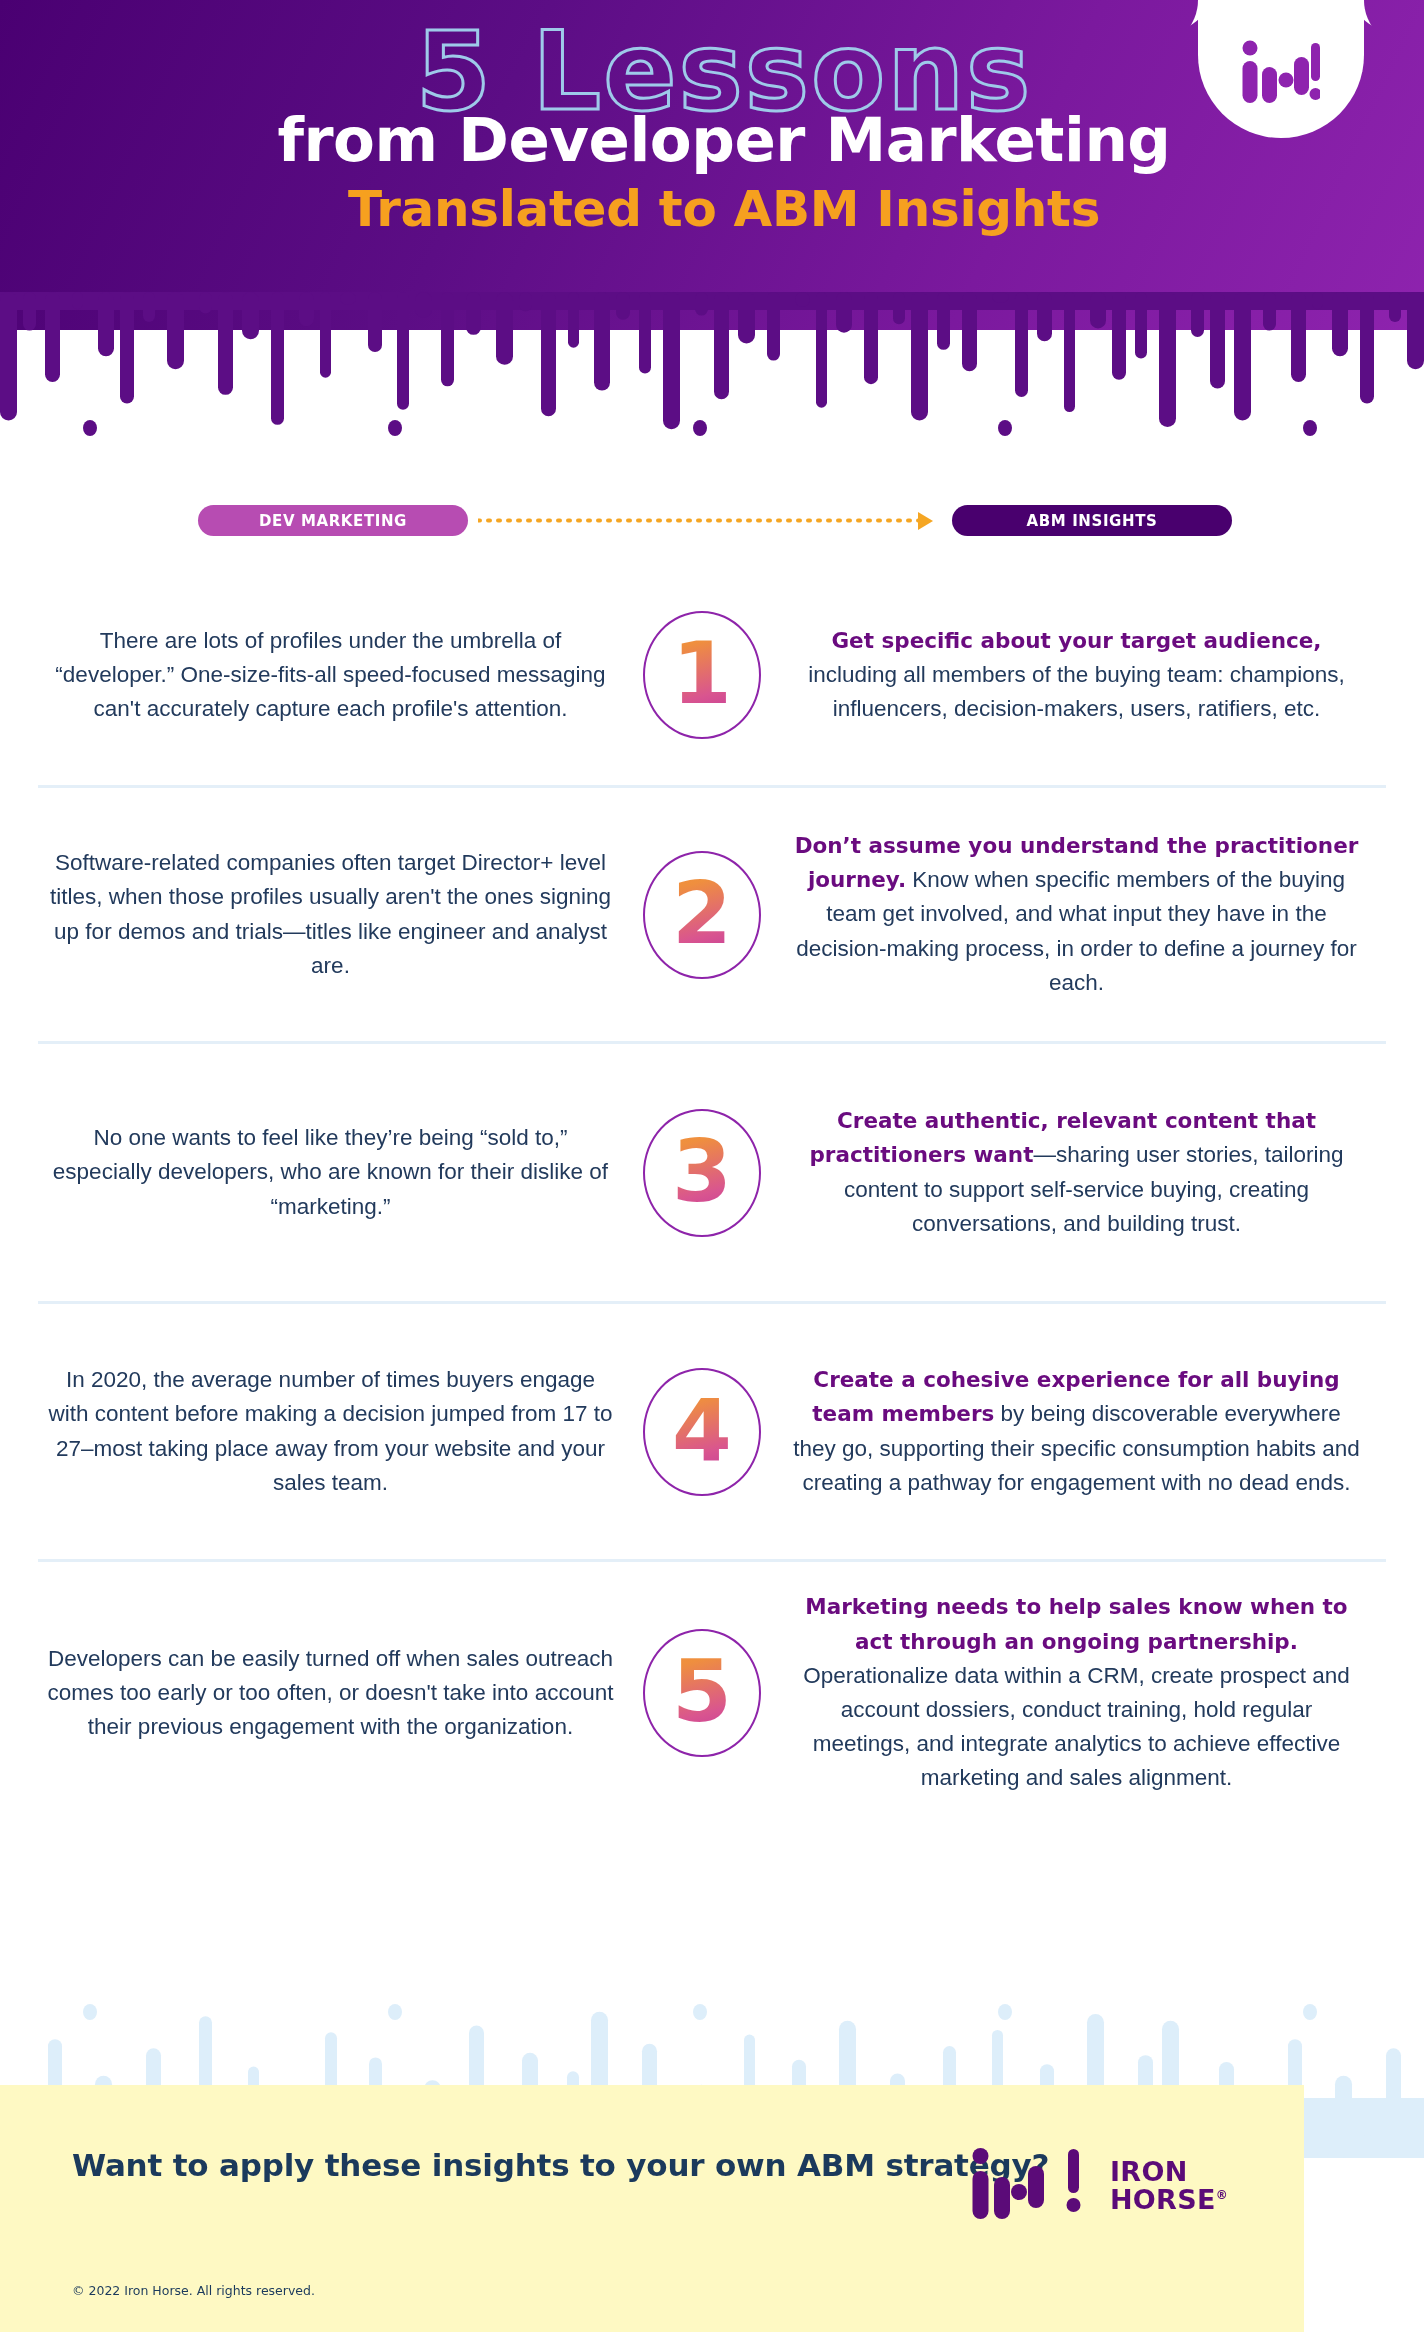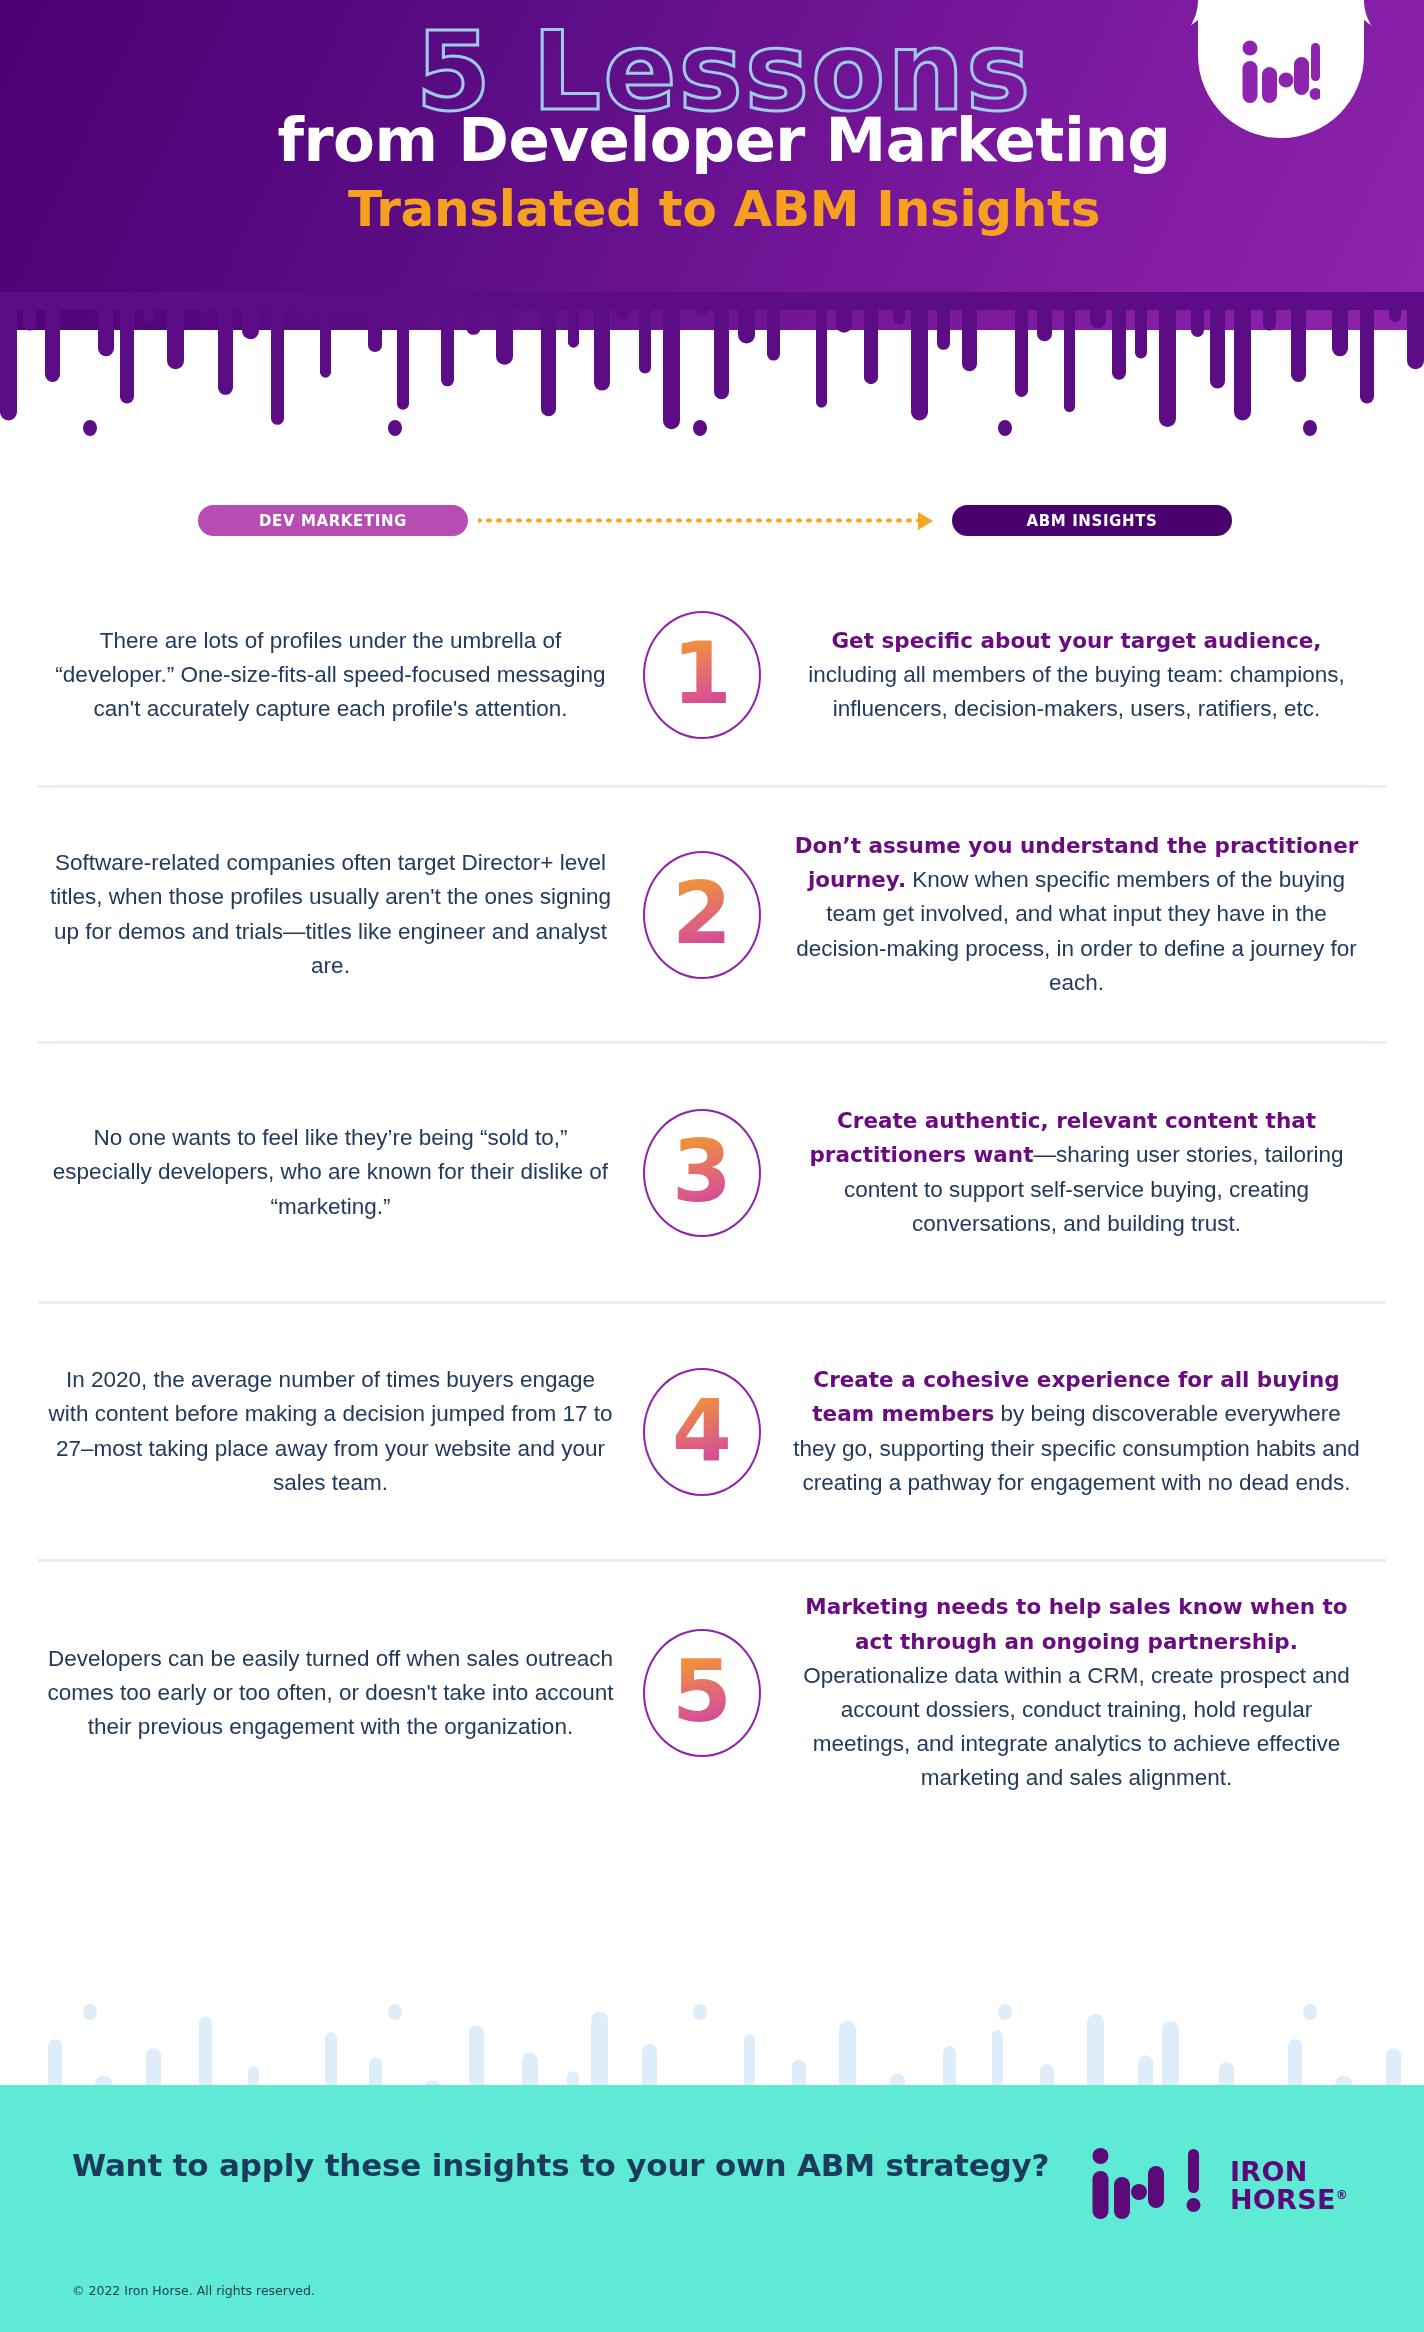--- a/index.html
+++ b/index.html
@@ -234,23 +234,23 @@
     height: 3px;
     background: #e4eff8;
     margin: 0 38px;
   }
 
   
   .footer {
     position: absolute;
     left: 0;
     top: 2085px;
-    width: 1424px;
+    width: 1304px;
     height: 247px;
-    background: #5eead4;
+    background: #fef9c3;
   }
   .footer-inner {
     position: absolute;
     left: 72px;
     top: 62px;
   }
   .foot-h {
     font-size: 31px;
     font-weight: 700;
     color: #1b3a5c;

